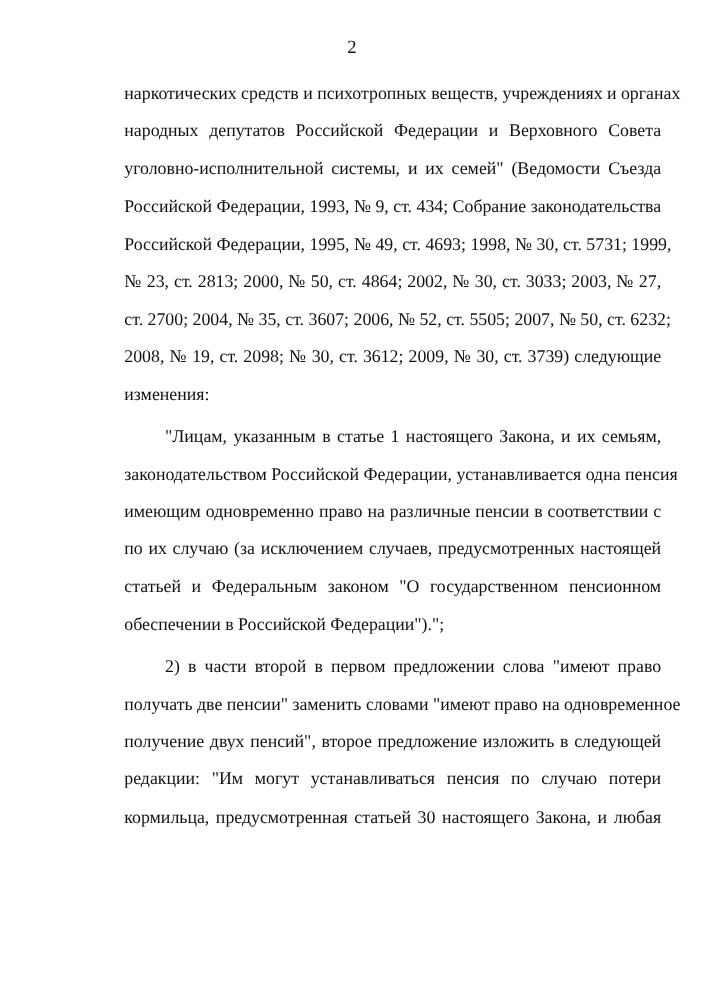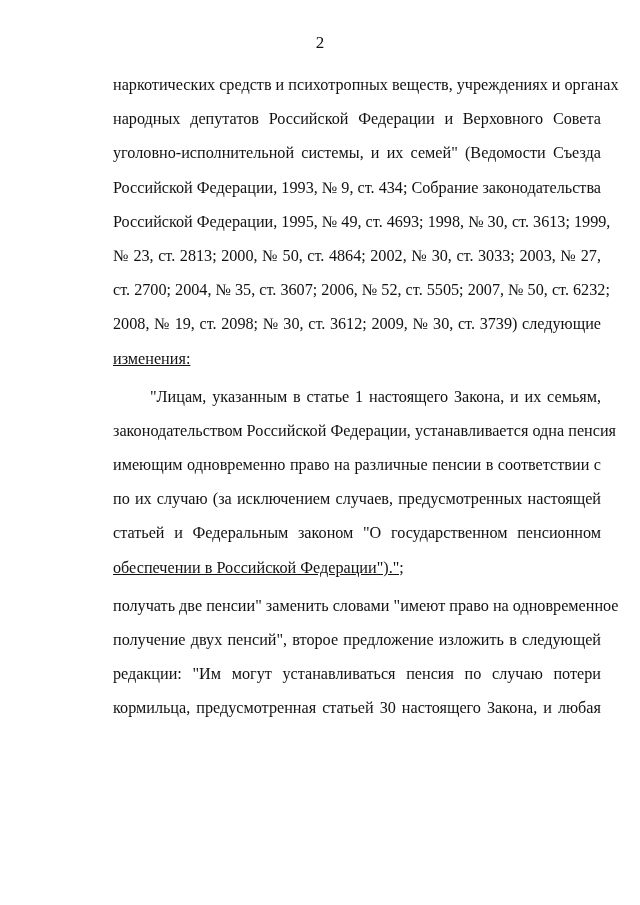--- a/index.html
+++ b/index.html
@@ -35,49 +35,49 @@
     .line {
       display: block;
       height: 34.2px;
       line-height: 22px;
       white-space: nowrap;
       text-align: justify;
       text-align-last: justify;
     }
     .line.last {
       text-align-last: left;
-      text-decoration: underline;
     }
     .line.indent {
       padding-left: 37px;
     }
     .gap {
       height: 4px;
     }
   </style>
 </head>
 <body>
 
 <div class="page-number">2</div>
 
 <div class="body-text">
   <span class="line">наркотических средств и психотропных веществ, учреждениях и органах</span>
   <span class="line">народных депутатов Российской Федерации и Верховного Совета</span>
   <span class="line">уголовно-исполнительной системы, и их семей" (Ведомости Съезда</span>
   <span class="line">Российской Федерации, 1993, № 9, ст. 434; Собрание законодательства</span>
-  <span class="line">Российской Федерации, 1995, № 49, ст. 4693; 1998, № 30, ст. 3613; 1999,</span>
+  <span class="line">Российской Федерации, 1995, № 49, ст. 4693; 1998, № 30, ст. 5731; 1999,</span>
   <span class="line">№ 23, ст. 2813; 2000, № 50, ст. 4864; 2002, № 30, ст. 3033; 2003, № 27,</span>
   <span class="line">ст. 2700; 2004, № 35, ст. 3607; 2006, № 52, ст. 5505; 2007, № 50, ст. 6232;</span>
   <span class="line">2008, № 19, ст. 2098; № 30, ст. 3612; 2009, № 30, ст. 3739) следующие</span>
   <span class="line last">изменения:</span>
   <div class="gap"></div>
   <span class="line indent">"Лицам, указанным в статье 1 настоящего Закона, и их семьям,</span>
   <span class="line">законодательством Российской Федерации, устанавливается одна пенсия</span>
   <span class="line">имеющим одновременно право на различные пенсии в соответствии с</span>
   <span class="line">по их случаю (за исключением случаев, предусмотренных настоящей</span>
   <span class="line">статьей и Федеральным законом "О государственном пенсионном</span>
   <span class="line last">обеспечении в Российской Федерации").";</span>
   <div class="gap"></div>
+  <span class="line indent">2) в части второй в первом предложении слова "имеют право</span>
   <span class="line">получать две пенсии" заменить словами "имеют право на одновременное</span>
   <span class="line">получение двух пенсий", второе предложение изложить в следующей</span>
   <span class="line">редакции: "Им могут устанавливаться пенсия по случаю потери</span>
   <span class="line">кормильца, предусмотренная статьей 30 настоящего Закона, и любая</span>
 </div>
 
 </body></html>

